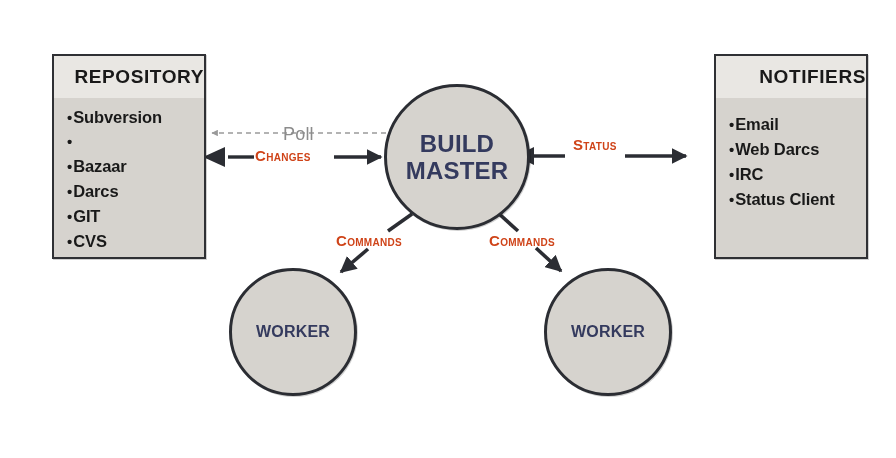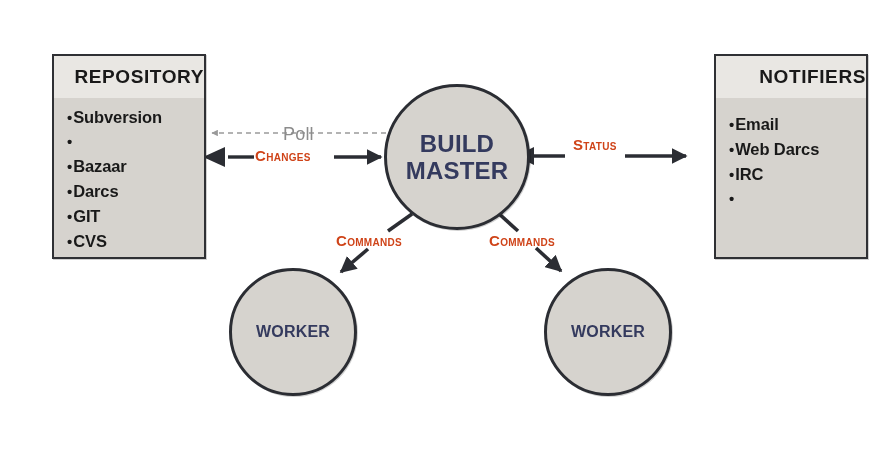--- a/index.html
+++ b/index.html
@@ -196,20 +196,21 @@
       <div class="bullet-row">
         <span class="bullet-dot">•</span>
         <span>Web Darcs</span>
       </div>
       <div class="bullet-row">
         <span class="bullet-dot">•</span>
         <span>IRC</span>
       </div>
       <div class="bullet-row">
         <span class="bullet-dot">•</span>
+        <span>Status Client</span>
       </div>
     </div>
   </div>
 
   <div class="circle master" style="left:384px; top:84px; width:146px; height:146px;">
     <div>BUILD</div>
     <div>MASTER</div>
   </div>
 
   <div class="circle worker" style="left:229px; top:268px; width:128px; height:128px;">

